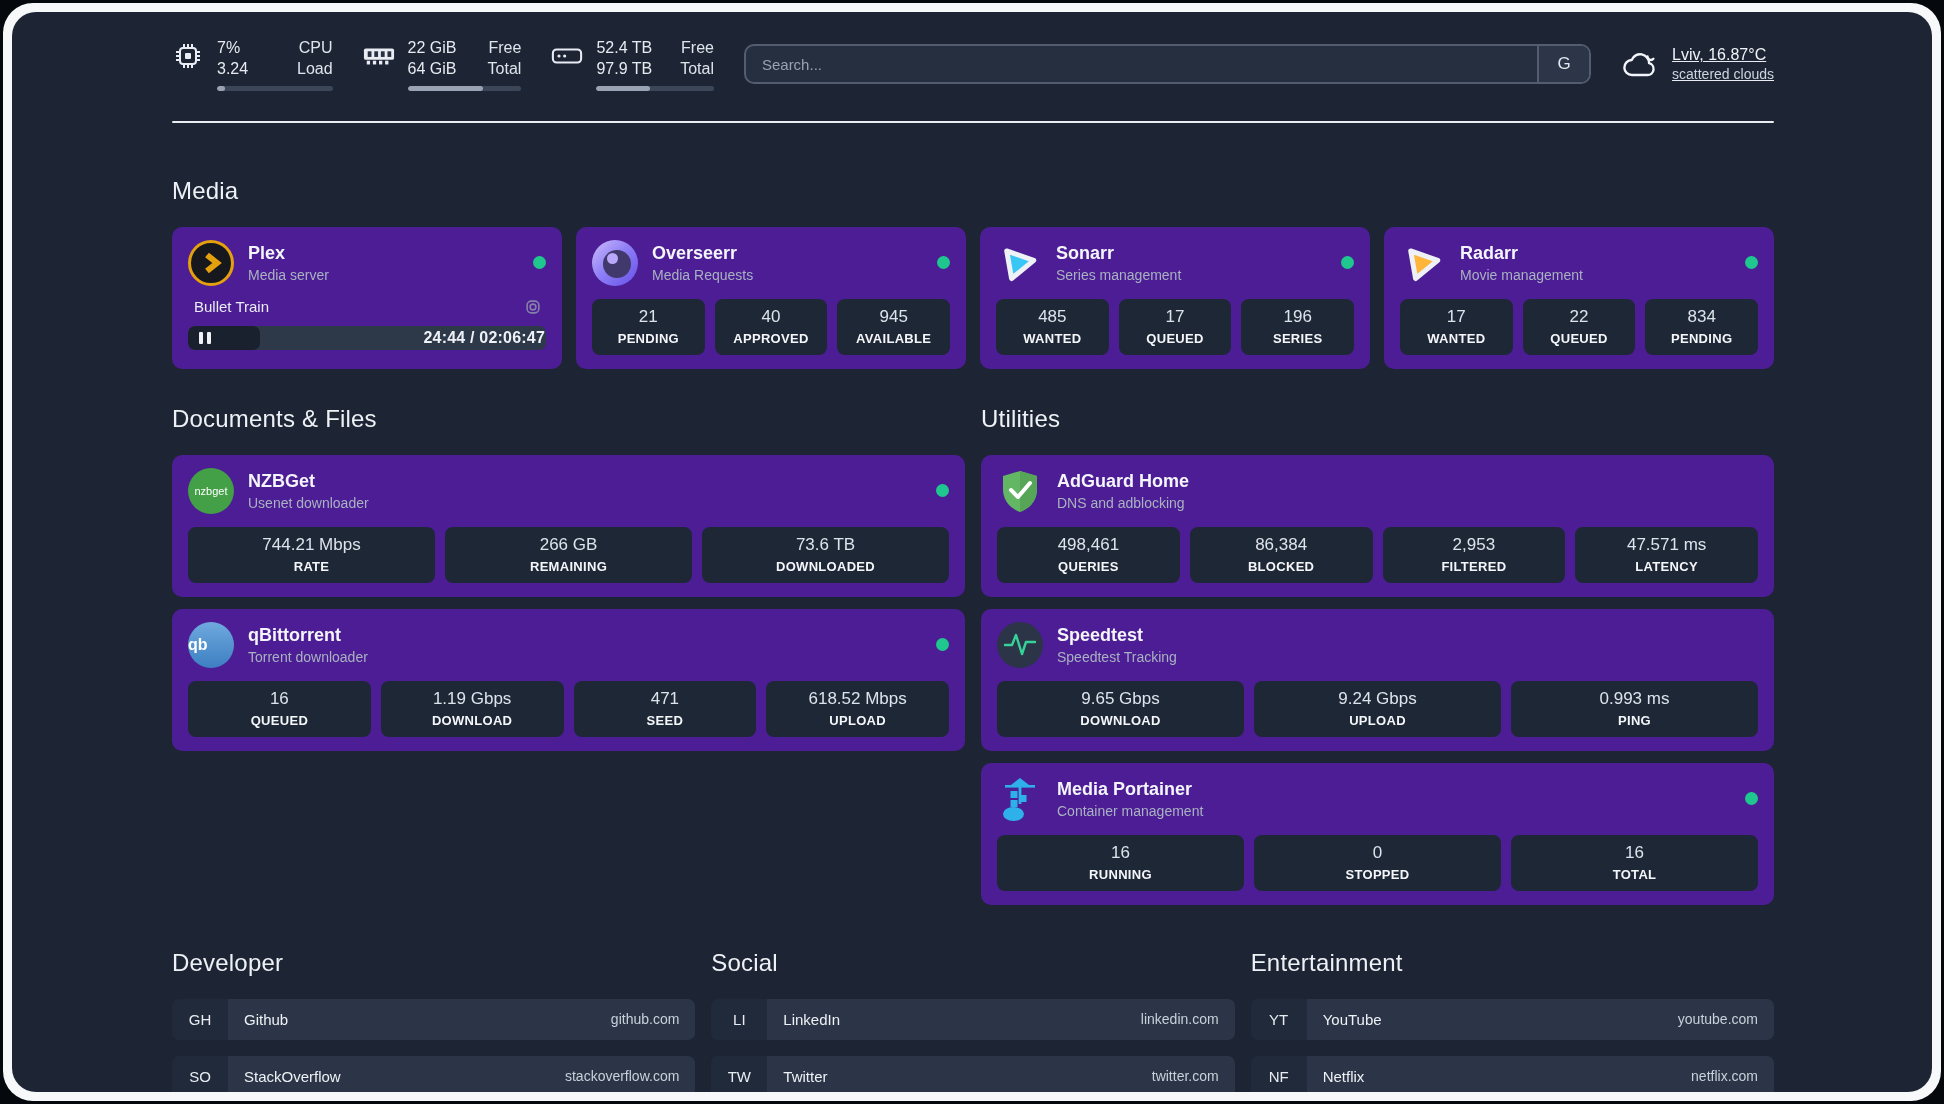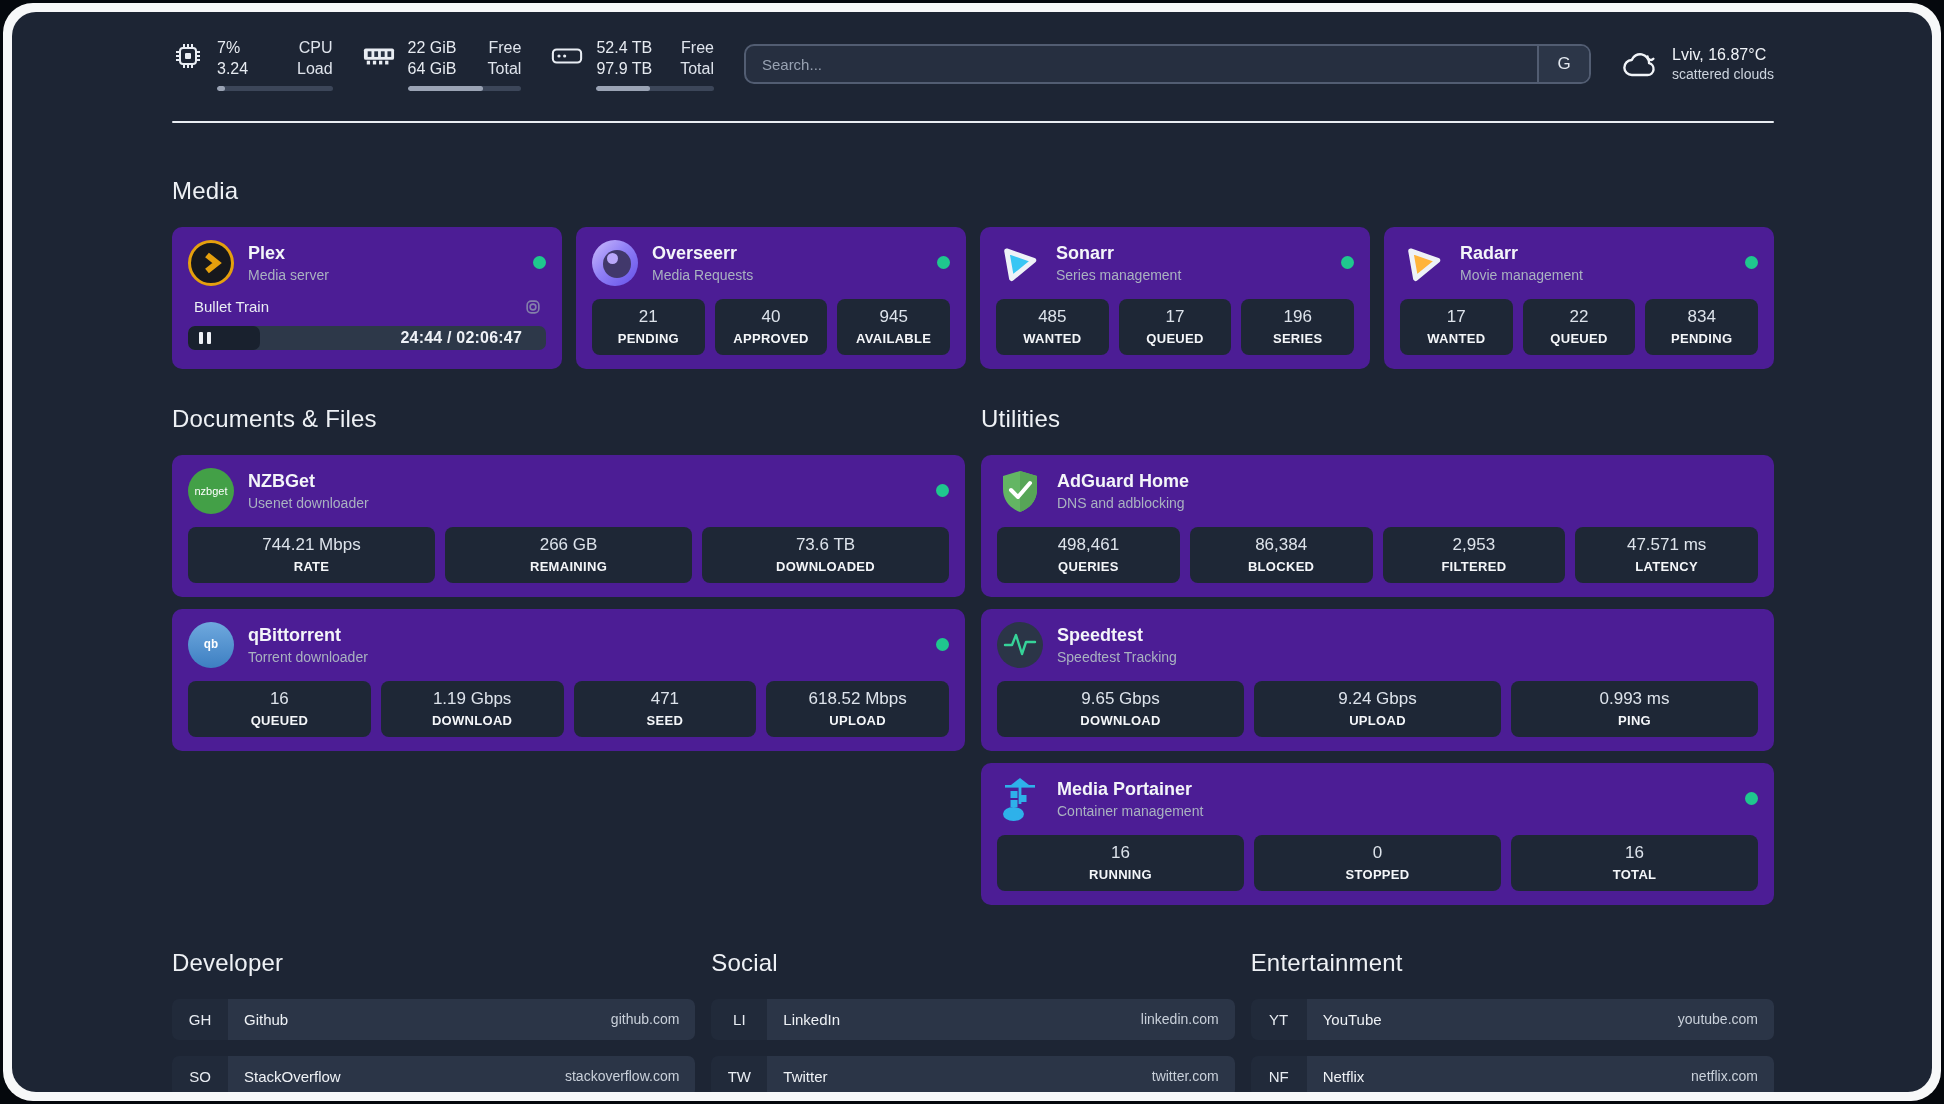--- a/index.html
+++ b/index.html
@@ -38,21 +38,21 @@
     color:#dfe4ec; font-size:15px; padding:0 16px;
     font-family:"Liberation Sans","DejaVu Sans",sans-serif;
   }
   .searchbox input::placeholder { color:#98a2b2; }
   .g-btn {
     width:52px; border-left:2px solid #525d72; background:#2c3648;
     display:flex; align-items:center; justify-content:center;
     color:#e3e8ef; font-size:17px; cursor:pointer;
   }
 
-  .weather { display:flex; gap:13px; align-items:center; }
+  .weather { display:flex; gap:13px; align-items:center;text-decoration:underline; }
   .weather svg { width:38px; height:30px; }
   .weather-loc { font-size:16px; color:#f0f3f7; }
   .weather-cond { font-size:14px; color:#cdd4de; margin-top:2px; }
 
   .divider { margin-top:30px; height:2px; background:#e9edf2; border-radius:1px; }
 
   
   .section-title { font-size:24px; font-weight:500; color:#eef1f5; letter-spacing:.2px; }
   .mt-media { margin-top:54px; margin-bottom:22px; }
   .media-grid { display:grid; grid-template-columns:repeat(4,1fr); gap:14px; }
@@ -74,21 +74,21 @@
 
   
   .plex-media { margin-top:9px; display:flex; align-items:center; justify-content:space-between;
                 padding:3px 4px 3px 6px; font-size:15px; color:#e9edf3; }
   .gear { width:18px; height:18px; opacity:.75; cursor:pointer; }
   .plex-progress { margin-top:7px; position:relative; height:24px; background:#2d3849; border-radius:7px;
                    display:flex; align-items:center; overflow:hidden; }
   .plex-chip { height:100%; background:#19212e; border-radius:7px; display:flex; align-items:center; padding-left:11px; cursor:pointer; }
   .pause-icon { display:flex; gap:4px; }
   .pause-icon span { width:4px; height:12px; background:#eef1f6; border-radius:1px; }
-  .plex-time { position:absolute; right:24px; font-size:16px; font-weight:600; color:#eef1f6; letter-spacing:.2px; }
+  .plex-time { position:absolute; right:1px; font-size:16px; font-weight:600; color:#eef1f6; letter-spacing:.2px; }
 
   .two-col { display:grid; grid-template-columns:1fr 1fr; gap:16px; margin-top:36px; }
   .col-head { margin-bottom:22px; }
   .col-stack { display:flex; flex-direction:column; gap:12px; }
   .card-slim { padding:7px 16px; }
 
   
   .bookmarks { display:grid; grid-template-columns:repeat(3,1fr); gap:16px; margin-top:44px; }
   .bm-head { margin-bottom:22px; }
   .bm-stack { display:flex; flex-direction:column; gap:16px; }
@@ -103,21 +103,21 @@
   .icon-plex { width:46px; height:46px; border-radius:50%; background:#17181d; border:3px solid #e5a00d;
                display:flex; align-items:center; justify-content:center; }
   .icon-overseerr { width:46px; height:46px; border-radius:50%;
                background:linear-gradient(135deg,#cdbcfb 0%,#9181f6 45%,#6450e8 100%);
                display:flex; align-items:center; justify-content:center; }
   .ovr-eye { width:28px; height:28px; border-radius:50%; background:#41386b; position:relative; margin:3px 0 0 3px; }
   .ovr-pupil { position:absolute; top:3px; left:4px; width:11px; height:11px; border-radius:50%; background:#b9a7f9; }
   .icon-circle-green { width:46px; height:46px; border-radius:50%; background:#43a047;
                display:flex; align-items:center; justify-content:center; color:#fff; font-size:11px; }
   .icon-circle-blue { width:46px; height:46px; border-radius:50%; background:linear-gradient(180deg,#6fa9de,#3d7fc2);
-               display:flex; align-items:center; justify-content:center; color:#fff; font-size:12px; font-weight:600;font-family:Liberation Mono, monospace; }
+               display:flex; align-items:center; justify-content:flex-start; color:#fff; font-size:16px; font-weight:600; }
   .icon-fb { width:46px; height:46px; border-radius:10px; background:#343e52;
                display:flex; align-items:center; justify-content:center; }
   .icon-speedtest { width:46px; height:46px; border-radius:50%; background:#2b3547;
                display:flex; align-items:center; justify-content:center; }
 </style>
 </head>
 <body>
 
 <div class="frame">
 <div class="app">

